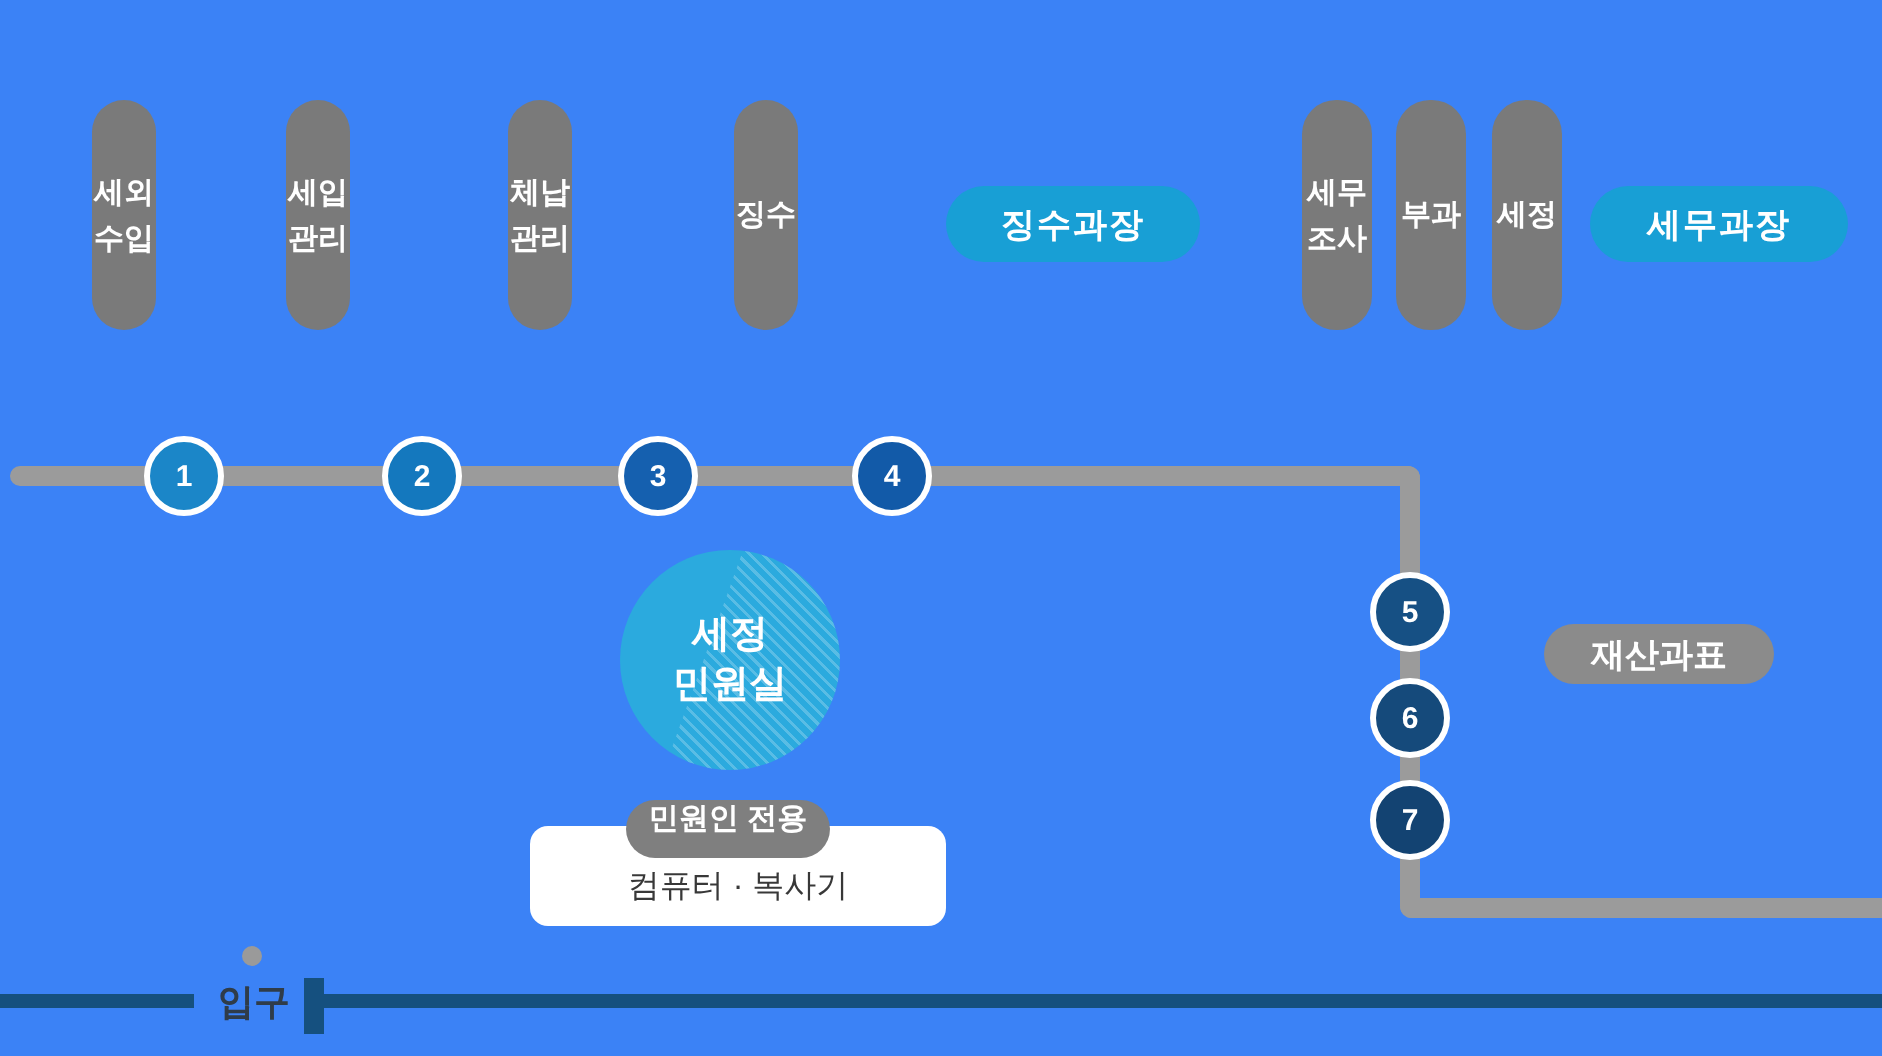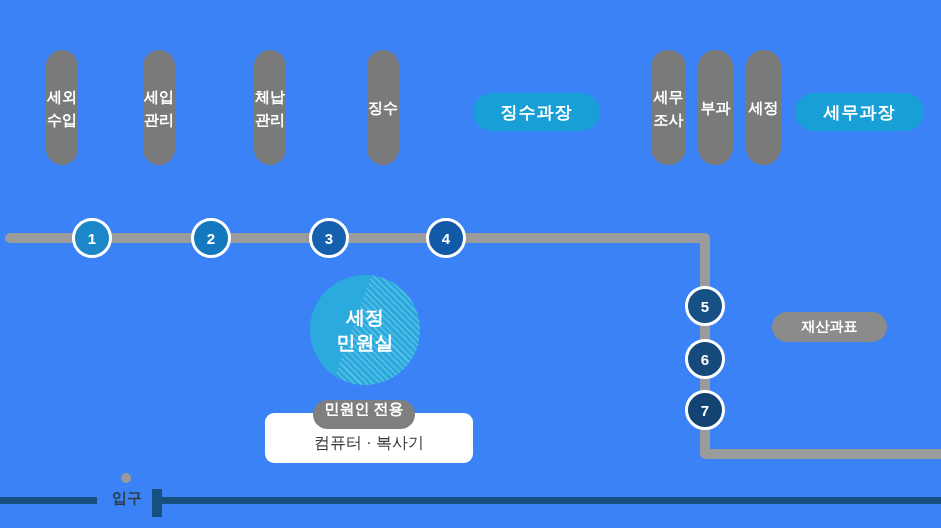--- a/index.html
+++ b/index.html
@@ -52,35 +52,35 @@
     font-size:16px;color:#383838;padding-bottom:9px;box-sizing:border-box;
   }
   .counter-tag{
     position:absolute;left:313px;top:400px;width:102px;height:29px;background:#7f7f7f;
     border-radius:15px;color:#fff;font-size:15px;font-weight:bold;display:flex;
     align-items:flex-start;justify-content:center;z-index:2;
   }
   
   .taxpill{
     position:absolute;left:772px;width:115px;height:30px;background:#8b8b8b;
-    border-radius:15px;color:#fff;font-size:14px;font-weight:bold;display:flex;
+    border-radius:15px;color:#fff;font-size:17px;font-weight:bold;display:flex;
     align-items:center;justify-content:center;
   }
   
   .navy{position:absolute;background:#15507f;}
   .navy-left{left:0;top:497px;width:97px;height:7px;}
   .navy-right{left:162px;top:497px;width:779px;height:7px;}
   .navy-tick{left:152px;top:489px;width:10px;height:28px;}
   .entrance-dot{
     position:absolute;left:121px;top:473px;width:10px;height:10px;border-radius:50%;
     background:#9a9a9a;
   }
   .entrance-label{
     position:absolute;left:103px;top:489px;width:48px;text-align:center;
-    color:#2f3c49;font-size:15px;font-weight:600;
+    color:#2f3c49;font-size:18px;font-weight:600;
   }
 </style>
 </head>
 <body>
 
 <div class="stage">
 
   <div class="path path-h1"></div>
   <div class="path path-v"></div>
   <div class="path path-h2"></div>

